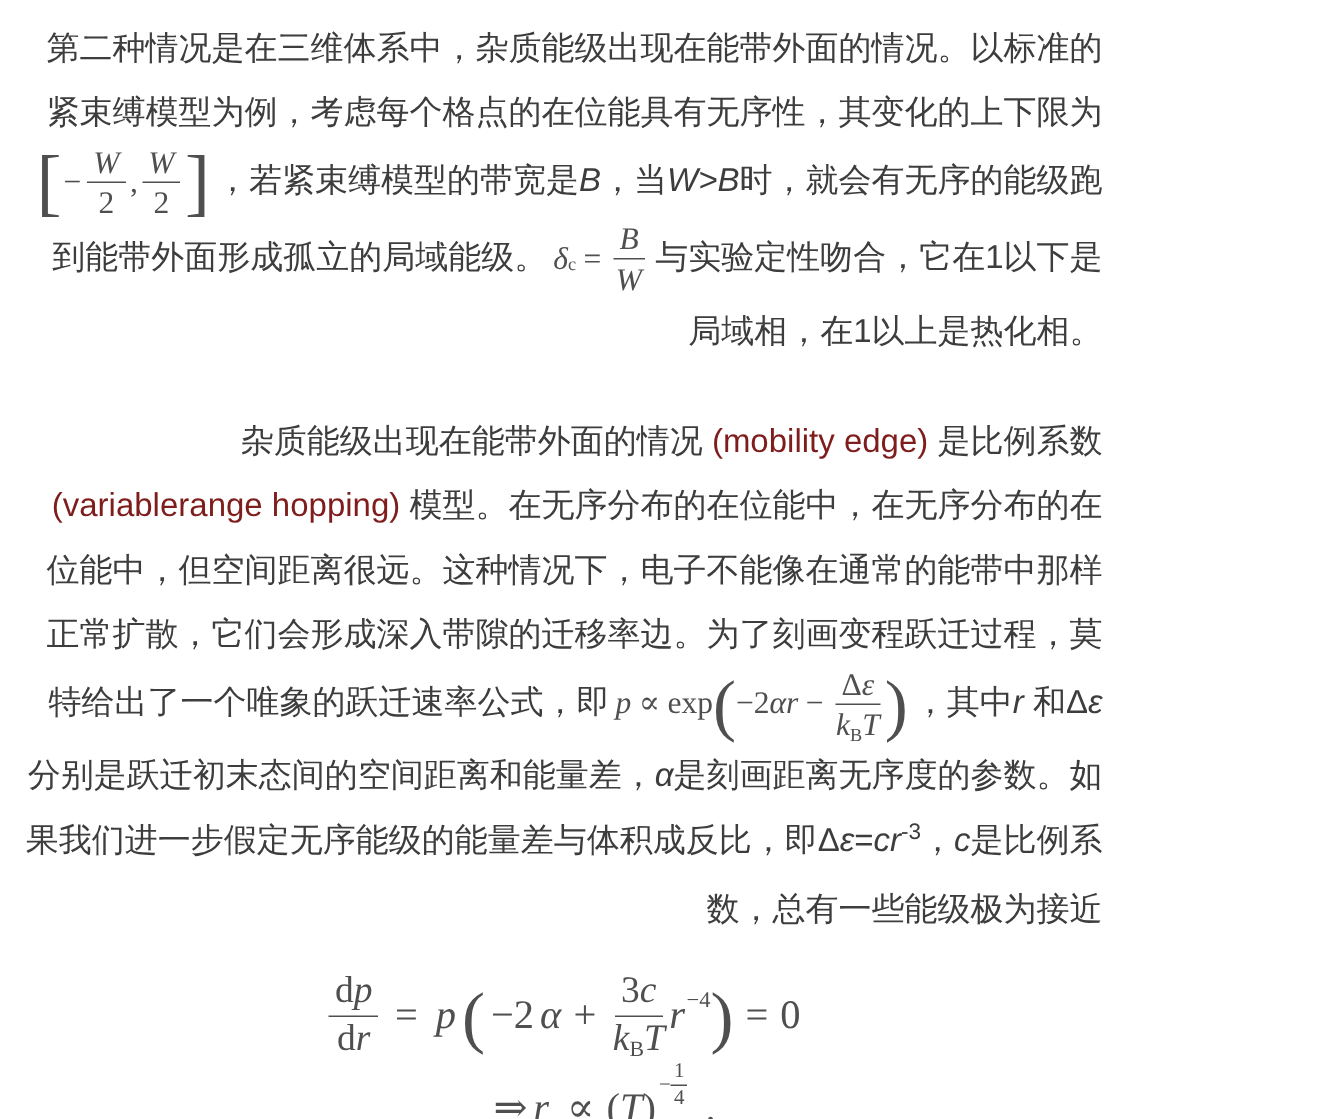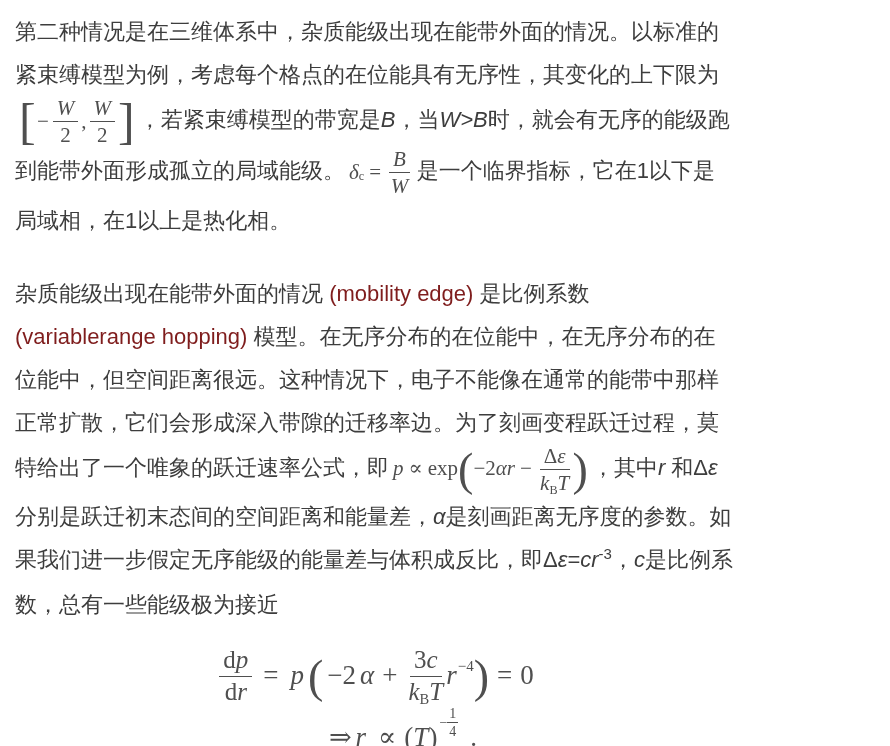--- a/index.html
+++ b/index.html
@@ -9,21 +9,21 @@
     background: #ffffff;
     overflow: hidden;
   }
   .doc {
     width: 750px; height: 746px;
     padding: 10px 15px 0 15px;
     font-family: "Liberation Sans", "DejaVu Sans", sans-serif;
     font-size: 22px;
     line-height: 43px;
     color: #3d3d3d;
-    text-align: left;
+    text-align: right;
   }
   p { margin: 0; }
   .p2 { margin-top: 30px; }
   .p3 { margin-top: 16px; }
   .en { color: #7f1d1d; }
   .iv { font-style: italic; }
   .it { font-style: italic; }
   .up { font-style: normal; }
 
   
@@ -109,21 +109,21 @@
         </span>
         <span class="bigb">]</span>
       </span><span>，若紧束缚模型的带宽是</span><span class="iv">B</span><span>，当</span><span class="iv">W&gt;B</span><span>时，就会有无序的能级跑到能带外面形成孤立的局域能级。</span><span class="mwrap">
         <span class="it">δ</span>
         <span class="msub">c</span>
         <span class="mrel">=</span>
         <span class="frac">
           <span class="fnum it">B</span>
           <span class="fden it">W</span>
         </span>
-      </span><span>是一个临界指标，它在1以下是局域相，在1以上是热化相。</span></p>
+      </span><span>与实验定性吻合，它在1以下是局域相，在1以上是热化相。</span></p>
 
   <p class="p2"><span>杂质能级出现在能带外面的情况 </span><span class="en">(mobility edge)</span><span> 是比例系数 </span><span class="en">(variablerange hopping)</span><span> 模型。在无序分布的在位能中，在无序分布的在位能中，但空间距离很远。这种情况下，电子不能像在通常的能带中那样正常扩散，它们会形成深入带隙的迁移率边。为了刻画变程跃迁过程，莫特给出了一个唯象的跃迁速率公式，即</span><span class="mwrap">
         <span class="it">p</span>
         <span class="mrel">∝</span>
         <span class="up">exp</span>
         <span class="bigp">(</span>
         <span class="up">−2</span>
         <span class="it">αr</span>
         <span class="mrel">−</span>
         <span class="frac">

